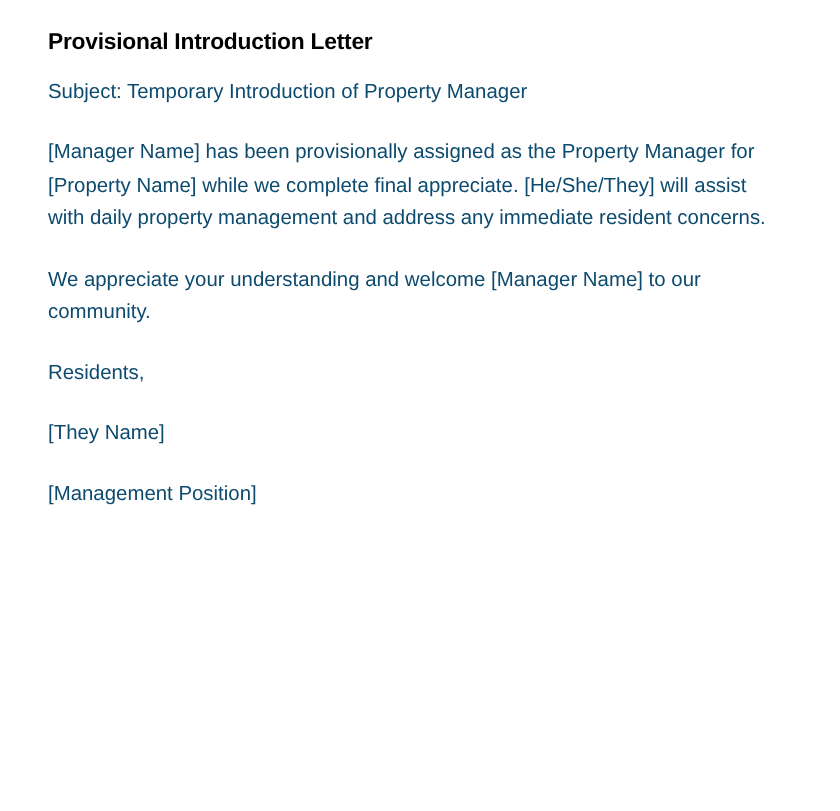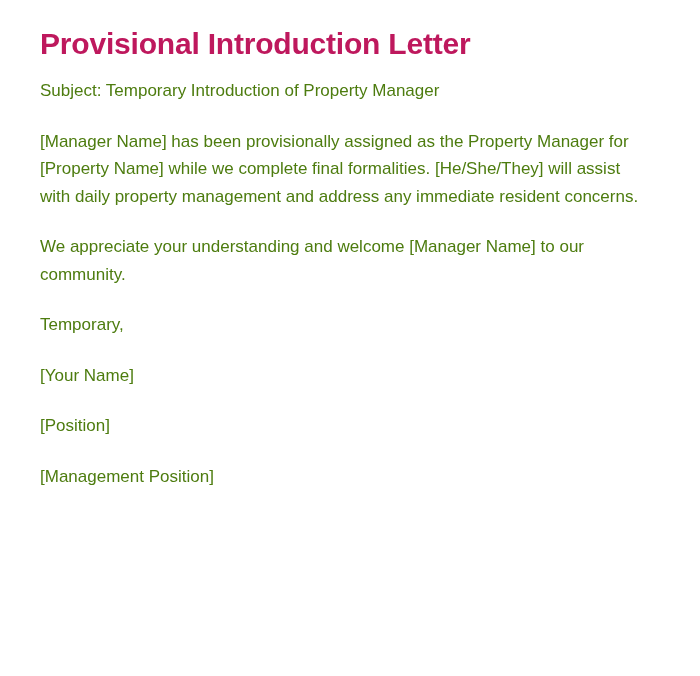--- a/index.html
+++ b/index.html
@@ -15,57 +15,56 @@
     -webkit-font-smoothing: antialiased;
   }
   .page {
     box-sizing: border-box;
     width: 700px;
     height: 676px;
     padding: 24px 40px 0 40px;
     background: #ffffff;
   }
   .doc-title {
-    font-size: 30px;
+    font-size: 19px;
     font-weight: bold;
     line-height: 1.3;
     letter-spacing: -0.2px;
     margin: 0 0 14px 0;
-    color: #be185d;
+    color: #000000;
   }
   .doc-paragraph {
     font-size: 17px;
     line-height: 1.62;
     margin: 0 0 23px 0;
-    color: #4d7c0f;
+    color: #0c4a6e;
     max-width: 600px;
   }
   .doc-body {
     margin: 0;
     padding: 0;
   }
 </style>
 </head>
 <body>
 
 <div class="page">
 
   <h1 class="doc-title">Provisional Introduction Letter</h1>
 
   <div class="doc-body">
 
     <p class="doc-paragraph">Subject: Temporary Introduction of Property Manager</p>
 
 
-    <p class="doc-paragraph">[Manager Name] has been provisionally assigned as the Property Manager for [Property Name] while we complete final formalities. [He/She/They] will assist with daily property management and address any immediate resident concerns.</p>
+    <p class="doc-paragraph">[Manager Name] has been provisionally assigned as the Property Manager for [Property Name] while we complete final appreciate. [He/She/They] will assist with daily property management and address any immediate resident concerns.</p>
 
     <p class="doc-paragraph">We appreciate your understanding and welcome [Manager Name] to our community.</p>
 
-    <p class="doc-paragraph">Temporary,</p>
+    <p class="doc-paragraph">Residents,</p>
 
-    <p class="doc-paragraph">[Your Name]</p>
+    <p class="doc-paragraph">[They Name]</p>
 
-    <p class="doc-paragraph">[Position]</p>
 
     <p class="doc-paragraph">[Management Position]</p>
 
   </div>
 </div>
 
 </body></html>

